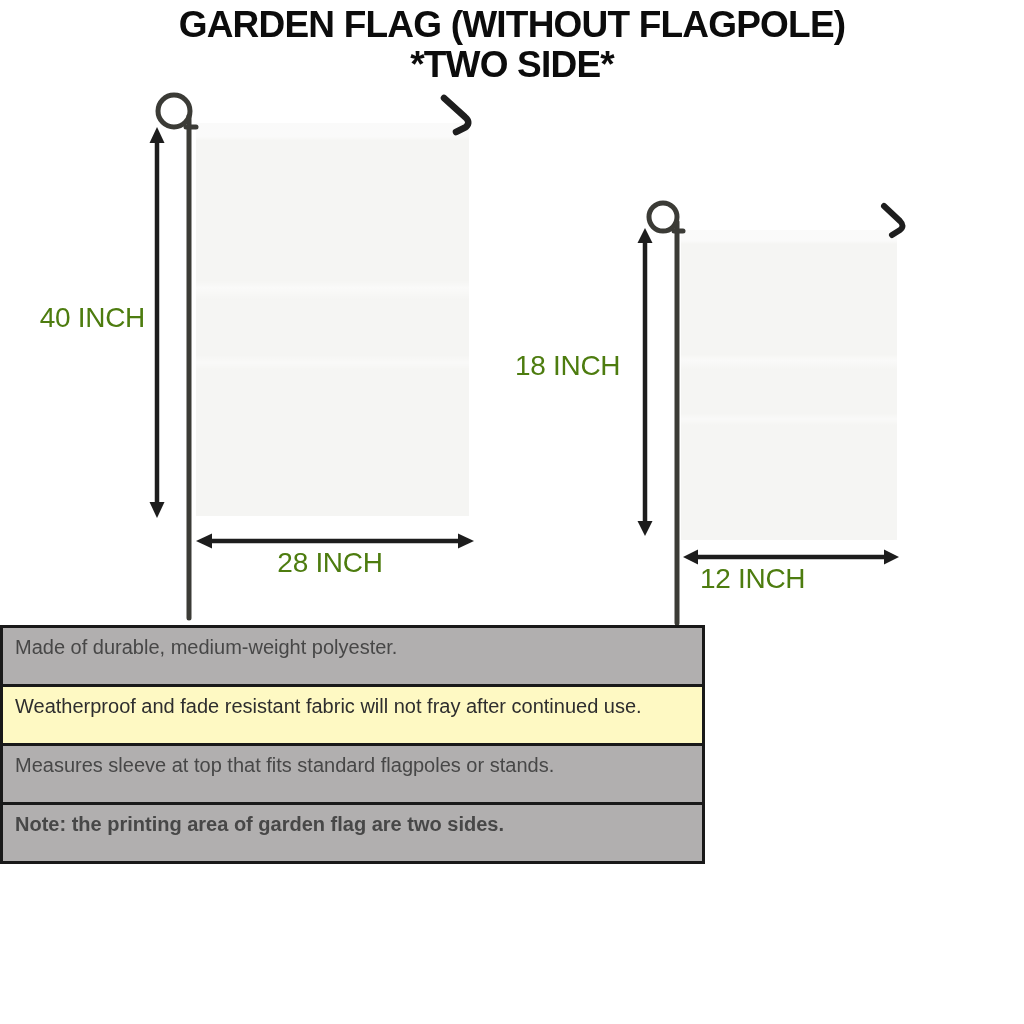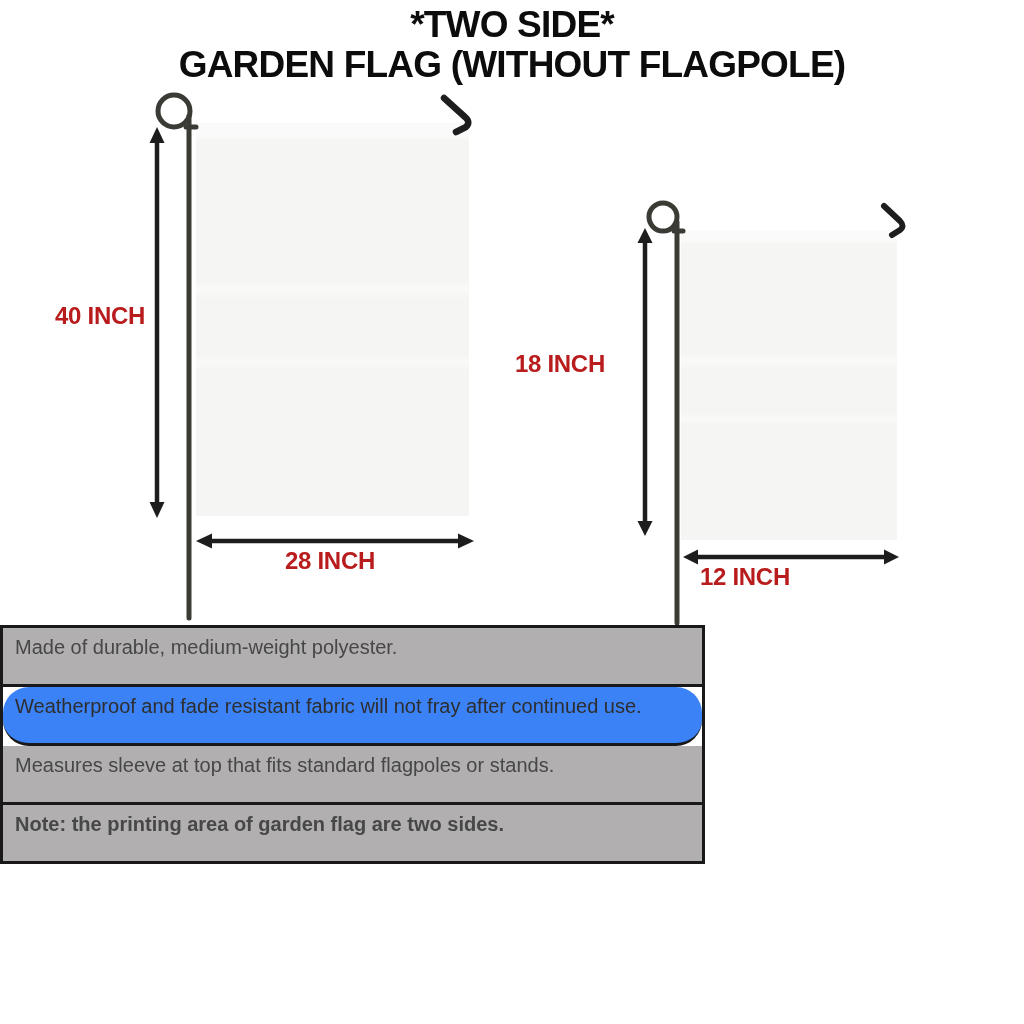--- a/index.html
+++ b/index.html
@@ -26,24 +26,24 @@
     background-color:#f5f5f3;
     background-image:
       linear-gradient(180deg, rgba(255,255,255,0.55) 0%, rgba(255,255,255,0.55) 3.5%, rgba(255,255,255,0) 4.5%),
       linear-gradient(180deg, rgba(255,255,255,0) 40%, rgba(255,255,255,0.5) 42%, rgba(255,255,255,0) 45%),
       linear-gradient(180deg, rgba(255,255,255,0) 59%, rgba(255,255,255,0.45) 61%, rgba(255,255,255,0) 63%);
   }
   .flag-large { left:196px; top:123px; width:273px; height:393px; }
   .flag-small { left:681px; top:230px; width:216px; height:310px; }
   .dim-label {
     position:absolute;
-    font-weight:700;
-    font-size:24px;
+    font-weight:400;
+    font-size:28px;
     letter-spacing:-0.3px;
-    color:#b91c1c;
+    color:#4d7c0f;
     white-space:nowrap;
   }
   .lbl-40 { left:30px;  top:302px; width:115px; text-align:right; }
   .lbl-28 { left:240px; top:547px; width:180px; text-align:center; }
   .lbl-18 { left:515px; top:350px; width:115px; text-align:left; }
   .lbl-12 { left:700px; top:563px; width:180px; text-align:left; }
   .features {
     position:absolute;
     left:0; top:625px;
     width:705px;
@@ -52,30 +52,30 @@
   }
   .feature-row {
     height:59px;
     border-bottom:3px solid #191919;
     padding:7px 10px 0 12px;
     font-size:20px;
     line-height:1.2;
   }
   .feature-row:last-child { border-bottom:none; height:56px;font-weight:bold; }
   .feature-row.shaded { background:#b1afaf; color:#474747; }
-  .feature-row.plain  { background:#3b82f6; color:#2e2e2e;border-radius:26px; }
+  .feature-row.plain  { background:#fef9c3; color:#2e2e2e; }
 </style>
 </head>
 <body>
 
 <div class="canvas">
 
   <div class="title">
+    <div>GARDEN FLAG (WITHOUT FLAGPOLE)</div>
     <div>*TWO SIDE*</div>
-    <div>GARDEN FLAG (WITHOUT FLAGPOLE)</div>
   </div>
 
   <div class="flag flag-large"></div>
   <div class="flag flag-small"></div>
 
   <svg class="svg-overlay" width="1024" height="1024" viewBox="0 0 1024 1024">
 
     <g stroke="#3b3b36" fill="none" stroke-linecap="round">
       <line x1="189" y1="116" x2="189" y2="618" stroke-width="5"></line>
       <circle cx="174" cy="111" r="16" stroke-width="5"></circle>

